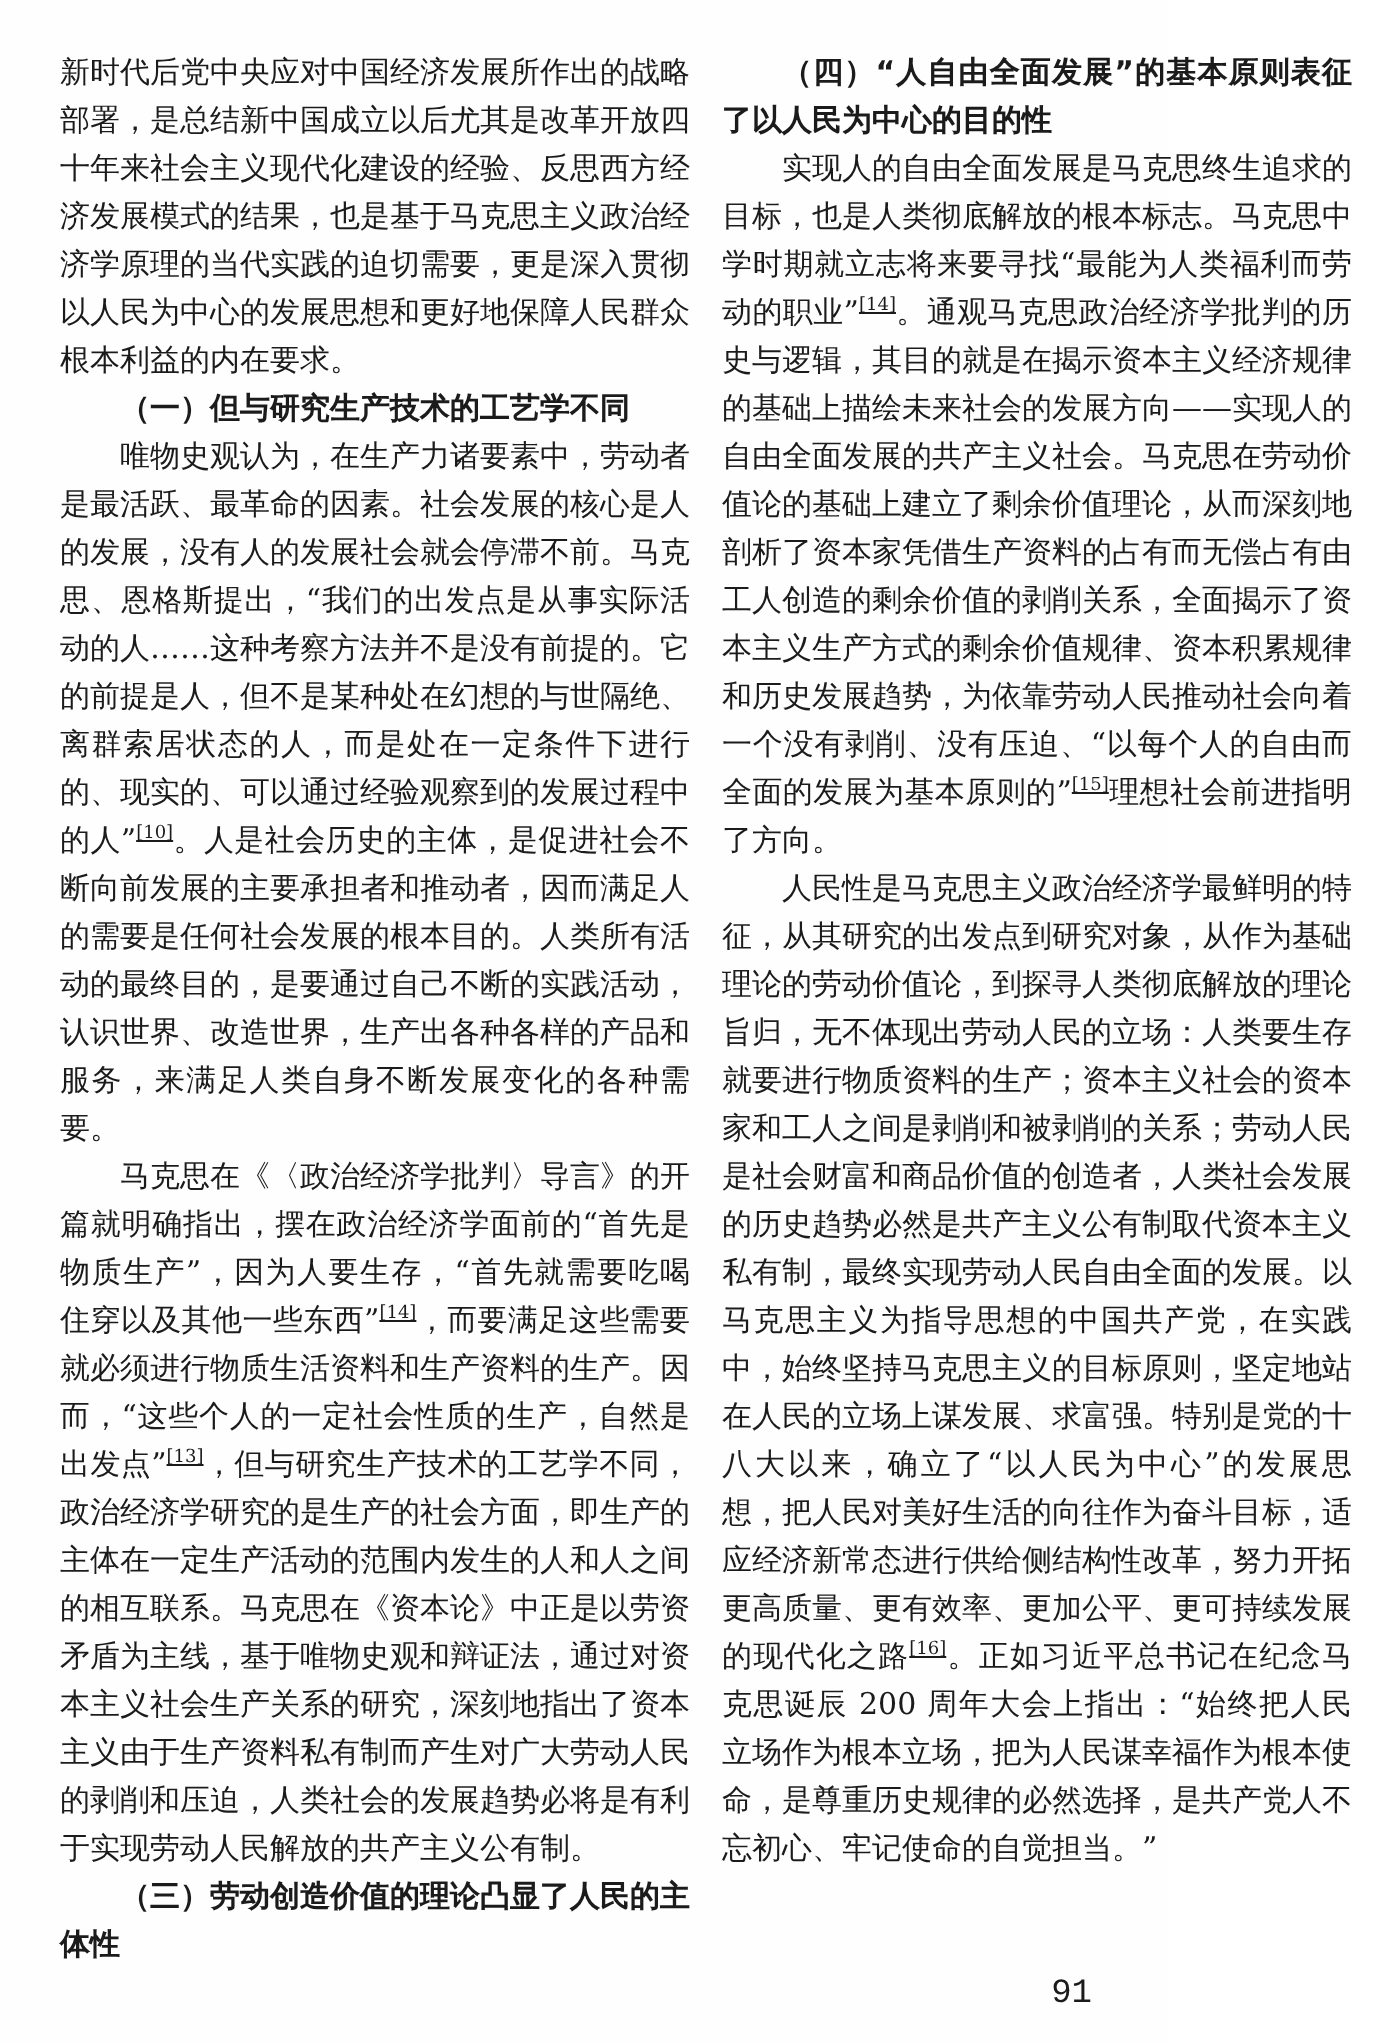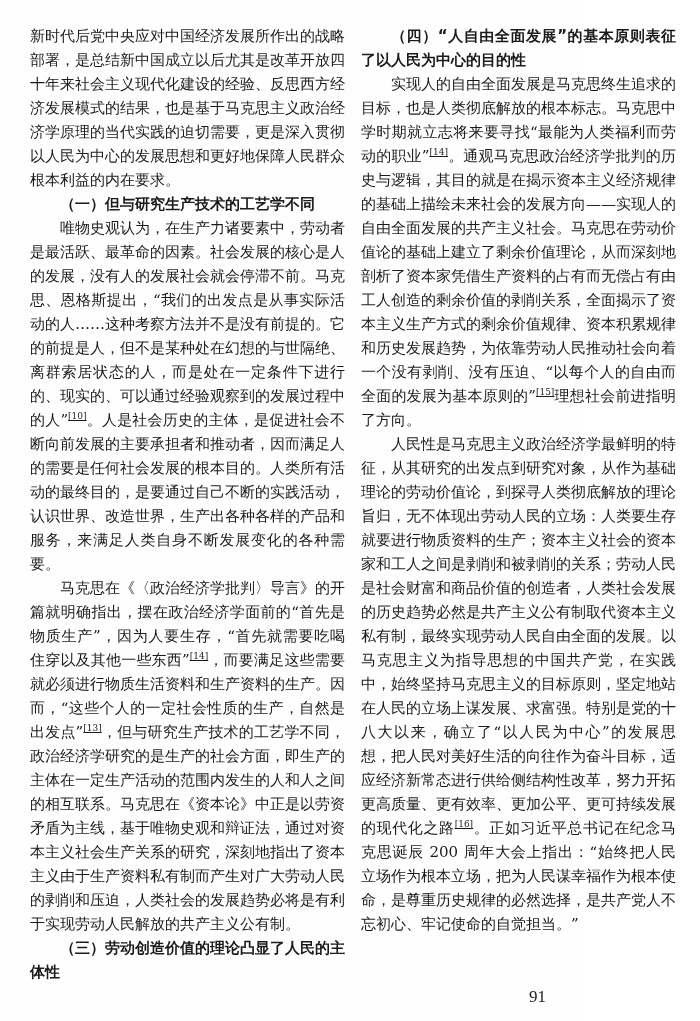--- a/index.html
+++ b/index.html
@@ -52,21 +52,21 @@
     line-height: 0;
     vertical-align: super;
     letter-spacing: 0;
     text-decoration: underline;
   }
   .page-number {
     position: absolute;
     right: 38px;
     bottom: 14px;
     font-size: 17px;
-    font-family: Liberation Serif, serif;
+    font-family: Liberation Mono, monospace;
     color: #1b1b1b;
   }
 </style>
 </head>
 <body>
 
 <div class="page">
   <div class="cols">
     <div class="col" id="col-left">
         <p class="para no-indent">新时代后党中央应对中国经济发展所作出的战略部署，是总结新中国成立以后尤其是改革开放四十年来社会主义现代化建设的经验、反思西方经济发展模式的结果，也是基于马克思主义政治经济学原理的当代实践的迫切需要，更是深入贯彻以人民为中心的发展思想和更好地保障人民群众根本利益的内在要求。</p>

